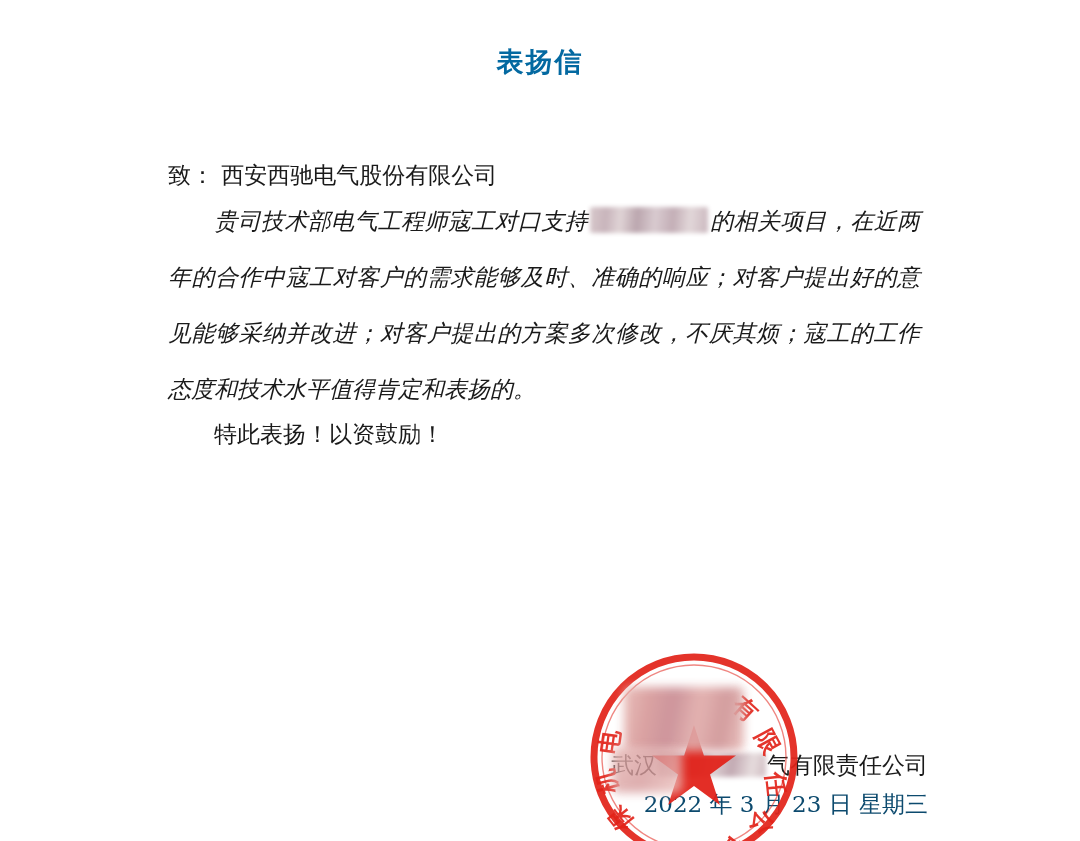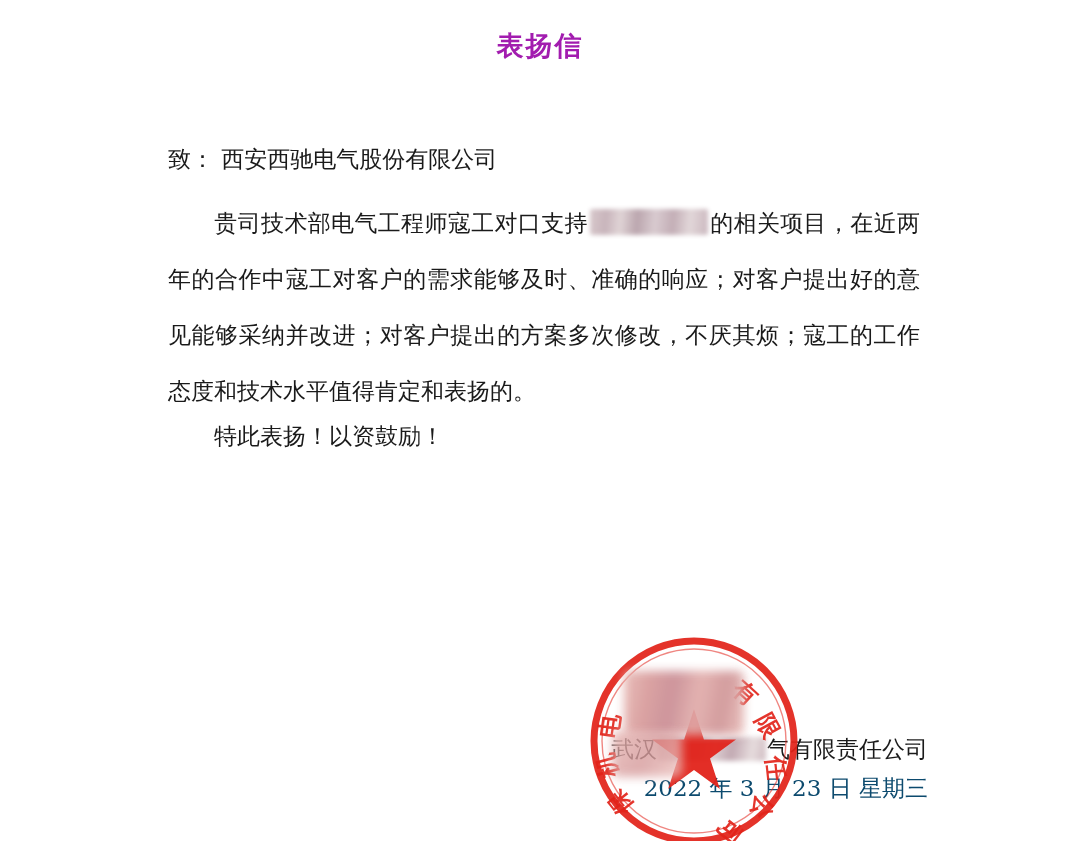--- a/index.html
+++ b/index.html
@@ -19,41 +19,41 @@
     position: relative;
     width: 1080px;
     height: 841px;
     box-sizing: border-box;
   }
   .doc-title {
     text-align: center;
     font-size: 27px;
     font-weight: bold;
     letter-spacing: 2px;
-    margin: 28px 0 0 0;
-    color: #a21caf;
+    margin: 44px 0 0 0;
+    color: #0369a1;
   }
   .body-block {
     margin: 78px 0 0 0;
     padding: 0 160px 0 168px;
   }
   .salutation {
     font-size: 23px;
     line-height: 1.5;
     color: #1a1a1a;
-    margin-bottom: 18px;
     white-space: nowrap;
   }
   .para {
     font-size: 23px;
     line-height: 56px;
     text-align: justify;
     text-justify: inter-ideograph;
     color: #1a1a1a;
     position: relative;
+    font-style: italic;
   }
   .para .indent {
     display: inline-block;
     width: 46px;
   }
   .redact {
     display: inline-block;
     vertical-align: -4px;
     width: 118px;
     height: 26px;

